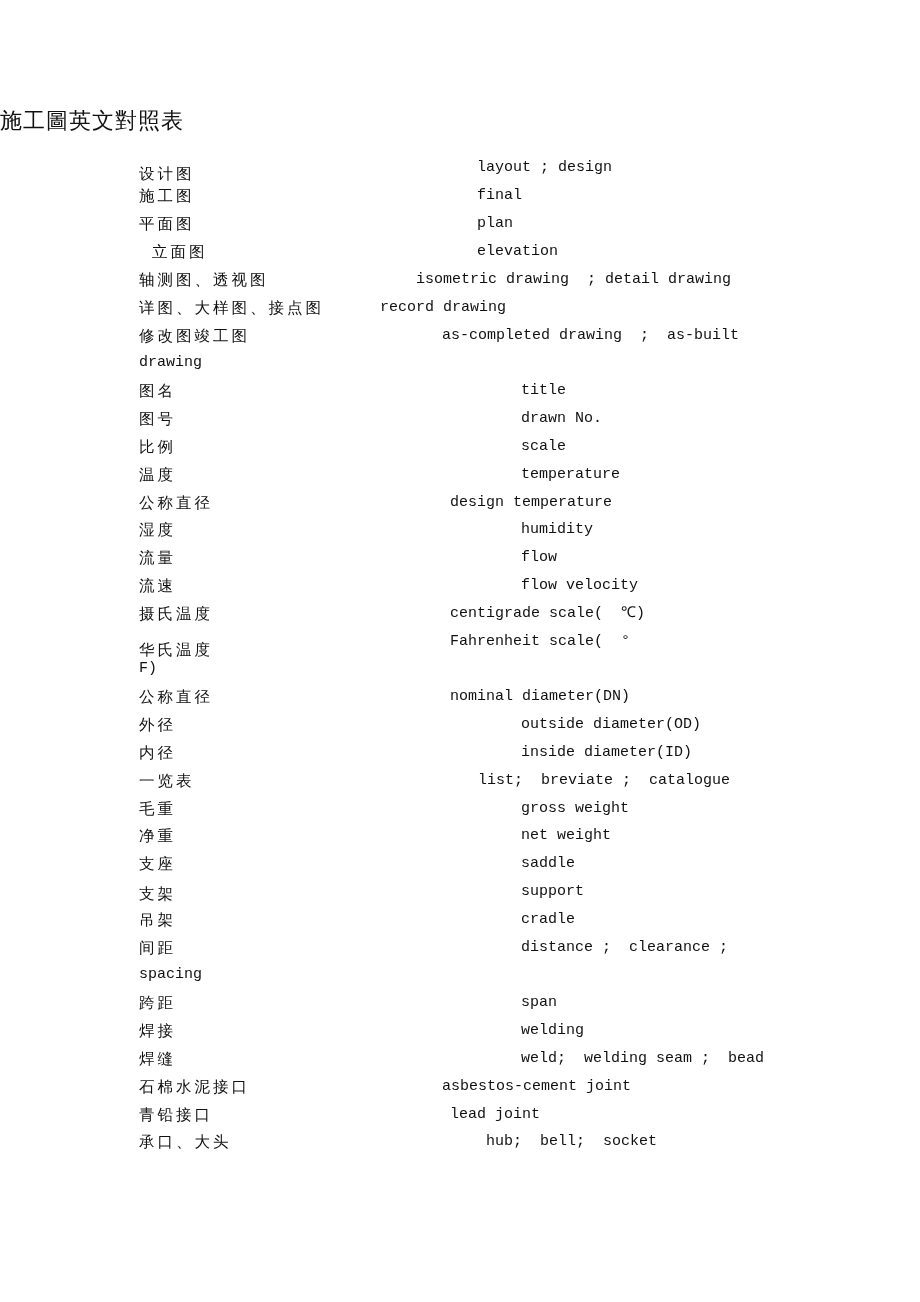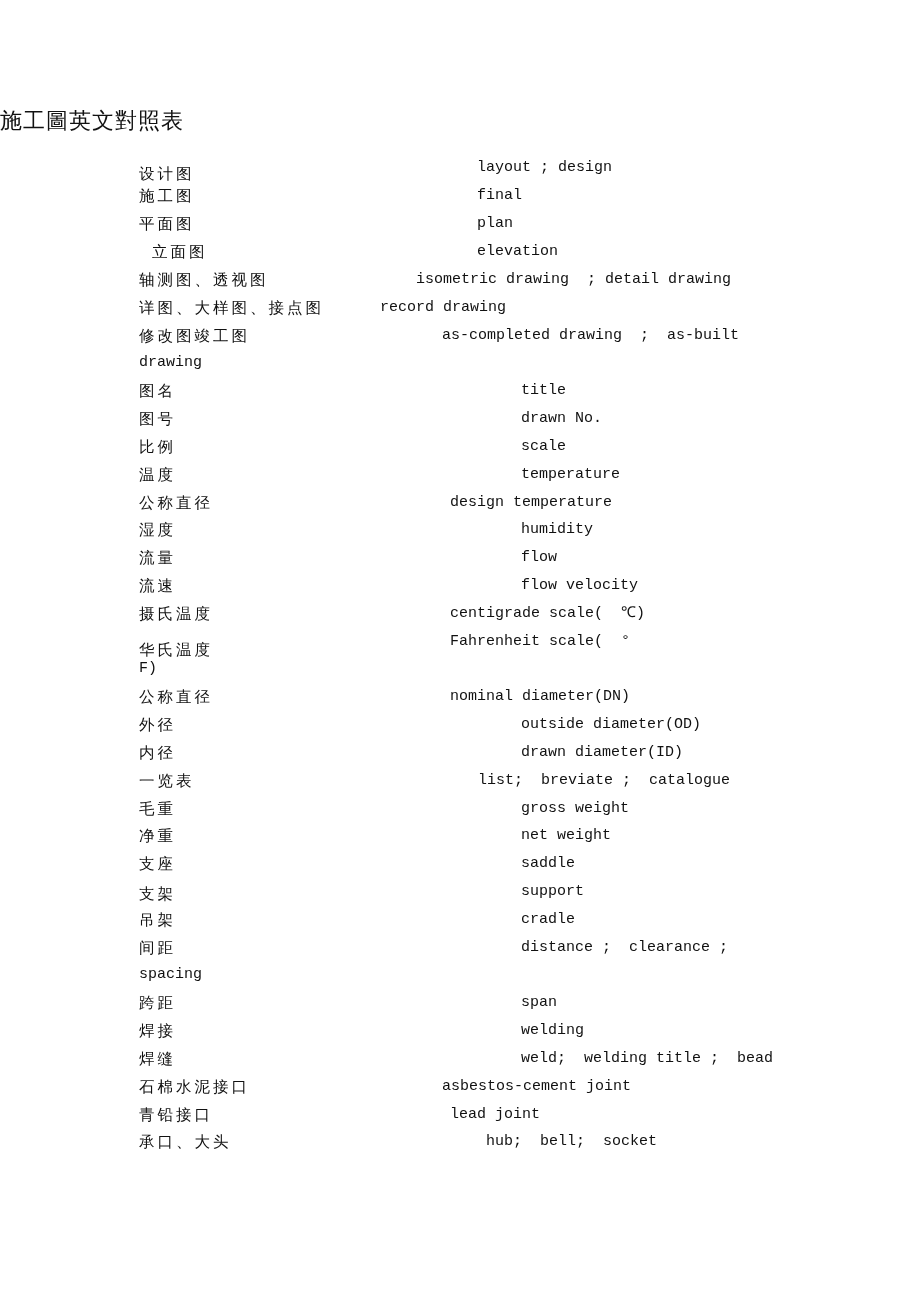--- a/index.html
+++ b/index.html
@@ -55,42 +55,42 @@
       <div class="line zh" style="left: 139px; top: 604px;">摄氏温度</div>
       <div class="line" style="left: 450px; top: 604px;">centigrade scale(  ℃)</div>
       <div class="line zh" style="left: 139px; top: 632px; margin-top: 8px;">华氏温度</div>
       <div class="line" style="left: 450px; top: 632px;">Fahrenheit scale(  °</div>
       <div class="line" style="left: 139px; top: 659px;">F)</div>
       <div class="line zh" style="left: 139px; top: 687px;">公称直径</div>
       <div class="line" style="left: 450px; top: 687px;">nominal diameter(DN)</div>
       <div class="line zh" style="left: 139px; top: 715px;">外径</div>
       <div class="line" style="left: 521px; top: 715px;">outside diameter(OD)</div>
       <div class="line zh" style="left: 139px; top: 743px;">内径</div>
-      <div class="line" style="left: 521px; top: 743px;">drawn diameter(ID)</div>
+      <div class="line" style="left: 521px; top: 743px;">inside diameter(ID)</div>
       <div class="line zh" style="left: 139px; top: 771px;">一览表</div>
       <div class="line" style="left: 478px; top: 771px;">list;  breviate ;  catalogue</div>
       <div class="line zh" style="left: 139px; top: 799px;">毛重</div>
       <div class="line" style="left: 521px; top: 799px;">gross weight</div>
       <div class="line zh" style="left: 139px; top: 826px;">净重</div>
       <div class="line" style="left: 521px; top: 826px;">net weight</div>
       <div class="line zh" style="left: 139px; top: 854px;">支座</div>
       <div class="line" style="left: 521px; top: 854px;">saddle</div>
       <div class="line zh" style="left: 139px; top: 884px;">支架</div>
       <div class="line" style="left: 521px; top: 882px;">support</div>
       <div class="line zh" style="left: 139px; top: 910px;">吊架</div>
       <div class="line" style="left: 521px; top: 910px;">cradle</div>
       <div class="line zh" style="left: 139px; top: 938px;">间距</div>
       <div class="line" style="left: 521px; top: 938px;">distance ;  clearance ;</div>
       <div class="line" style="left: 139px; top: 965px;">spacing</div>
       <div class="line zh" style="left: 139px; top: 993px;">跨距</div>
       <div class="line" style="left: 521px; top: 993px;">span</div>
       <div class="line zh" style="left: 139px; top: 1021px;">焊接</div>
       <div class="line" style="left: 521px; top: 1021px;">welding</div>
       <div class="line zh" style="left: 139px; top: 1049px;">焊缝</div>
-      <div class="line" style="left: 521px; top: 1049px;">weld;  welding title ;  bead</div>
+      <div class="line" style="left: 521px; top: 1049px;">weld;  welding seam ;  bead</div>
       <div class="line zh" style="left: 139px; top: 1077px;">石棉水泥接口</div>
       <div class="line" style="left: 442px; top: 1077px;">asbestos-cement joint</div>
       <div class="line zh" style="left: 139px; top: 1105px;">青铅接口</div>
       <div class="line" style="left: 450px; top: 1105px;">lead joint</div>
       <div class="line zh" style="left: 139px; top: 1132px;">承口、大头</div>
       <div class="line" style="left: 486px; top: 1132px;">hub;  bell;  socket</div>
     </div>
 </div>
 
 </body></html>

